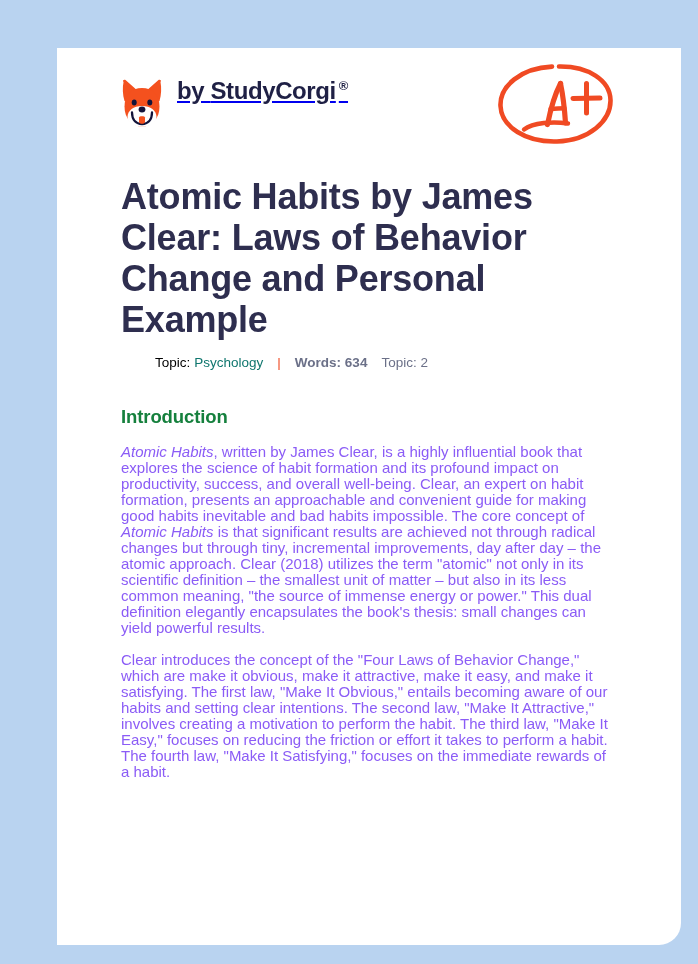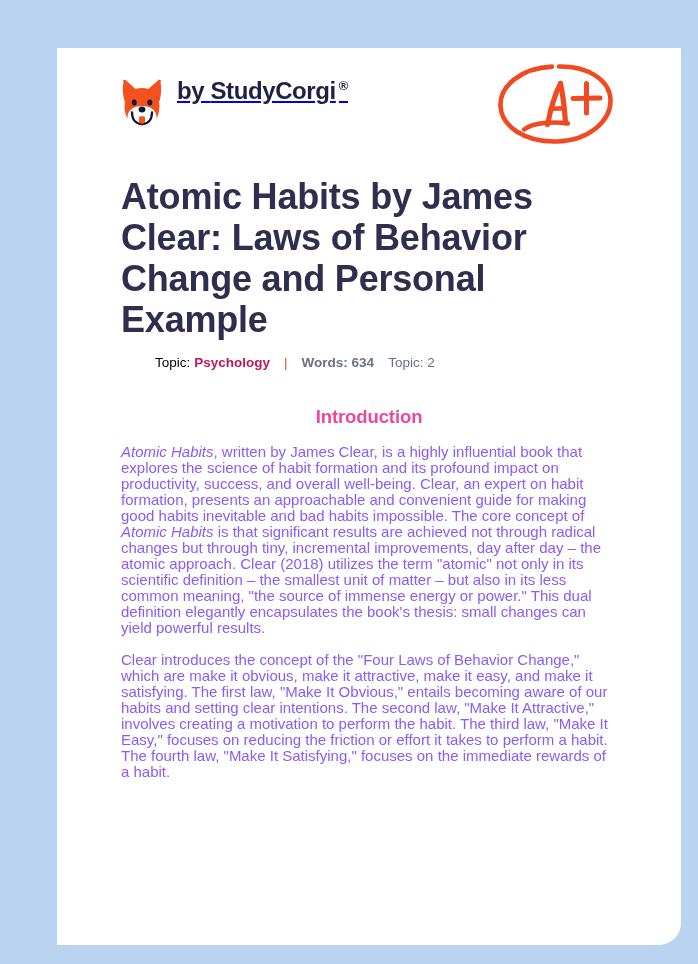--- a/index.html
+++ b/index.html
@@ -94,40 +94,39 @@
     margin-top: 16px;
     font-size: 13.5px;
     color: #6b7088;
     display: flex;
     align-items: center;
     flex-wrap: wrap;
     line-height: 1;
   }
   .meta-label { color: #000000; margin-left: 34px; }
   .meta-topic-link {
-    color: #be185d;
-    font-weight: 700;
+    color: #0f766e;
+    font-weight: 400;
     text-decoration: none;
     margin-left: 4px;
   }
   .meta-sep {
     color: #f04a23;
     margin: 0 14px;
     font-weight: 400;
   }
   .meta-words { margin-right: 14px; font-weight: bold; }
 
   
   .section-heading {
     margin: 36px 0 0 0;
     font-size: 18.5px;
     font-weight: 700;
-    color: #ec4899;
+    color: #15803d;
     letter-spacing: -0.1px;
-    text-align: center;
   }
 
   .body-para {
     margin: 16px 0 0 0;
     font-size: 15px;
     line-height: 16px;
     color: #8b5cf6;
     text-align: left;
   }
   .body-para em {

